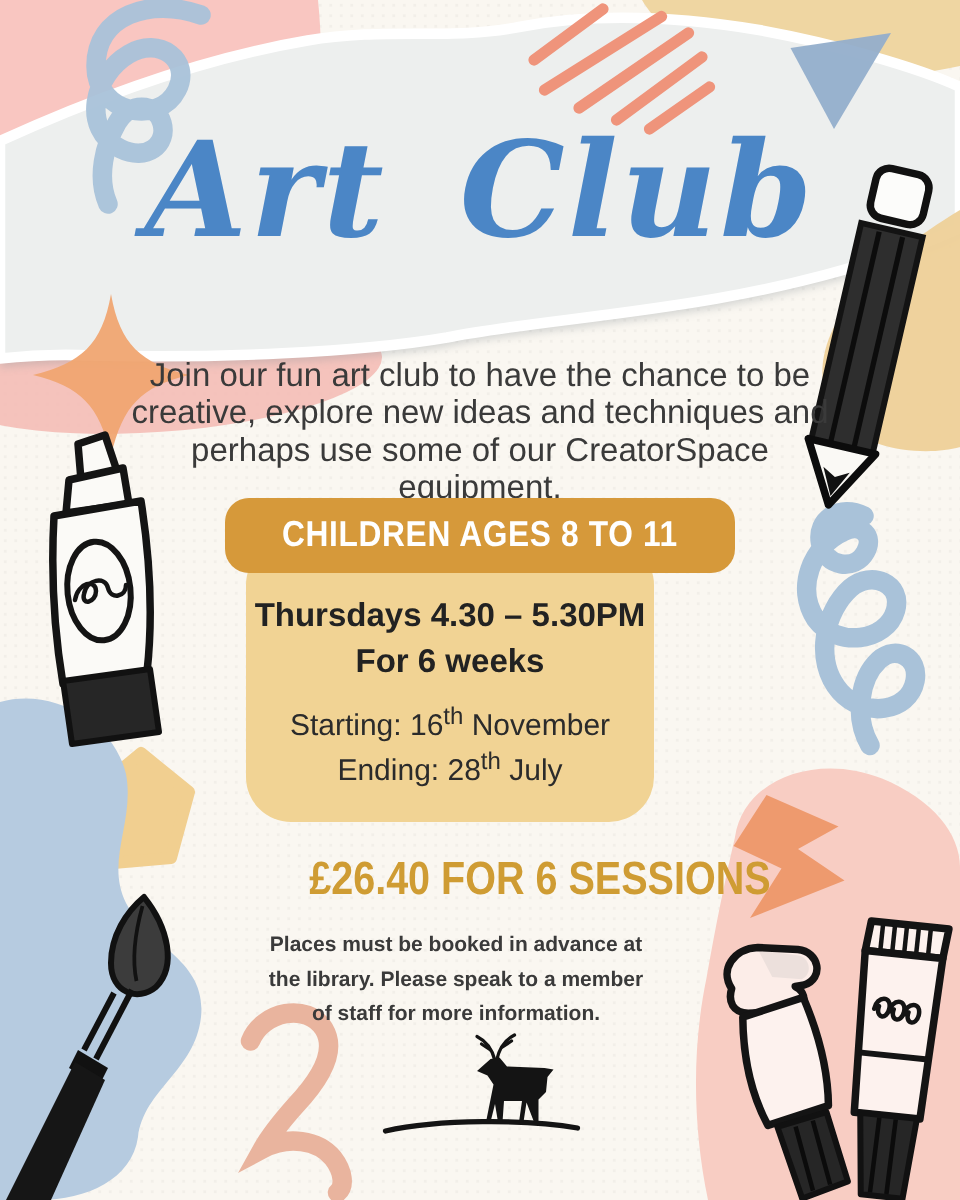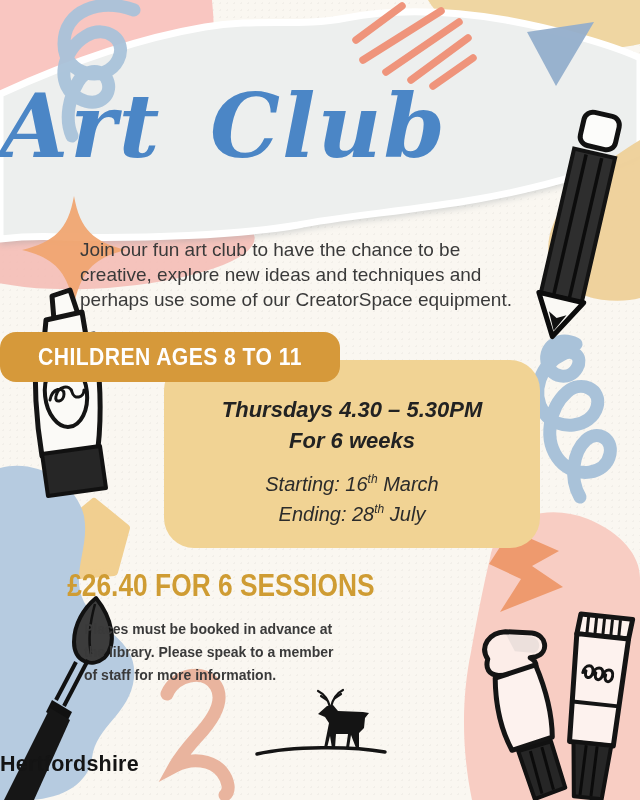--- a/index.html
+++ b/index.html
@@ -4,45 +4,45 @@
 <style>
   html,body{margin:0;padding:0;}
   .poster{
     position:relative;width:640px;height:800px;overflow:hidden;
     background-color:#faf7f1;
     background-image:radial-gradient(rgba(0,0,0,0.03) 1px, transparent 1px);
     background-size:7px 7px;
     font-family:"Liberation Sans", sans-serif;
   }
   .deco{position:absolute;left:0;top:0;z-index:1;}
-  .txt{position:absolute;z-index:10;left:0;width:100%;}
+  .txt{position:absolute;z-index:10;left:0;width:100%;text-align:center;}
   .title{
     top:66px;height:120px;line-height:120px;
     font-family:"DejaVu Serif", serif;font-style:italic;font-weight:700;
     font-size:88px;letter-spacing:2px;word-spacing:16px;color:#4b86c6;
   }
-  .intro{top:237px;left:80px;width:480px;font-size:19px;line-height:25px;color:#3a3a3a;}
+  .intro{top:237px;left:80px;width:480px;font-size:22px;line-height:25px;color:#3a3a3a;}
   .badge{top:332px;z-index:12;}
   .badge .pill{
     display:inline-block;background:#d6993a;color:#ffffff;border-radius:16px;
     padding:11px 20px;
   }
   .badge .pill span{
     display:inline-block;font-weight:700;font-size:24px;letter-spacing:0.5px;
     transform:scaleX(0.88);transform-origin:center;
   }
   .schedule-box{
-    position:absolute;z-index:11;left:164px;top:360px;width:376px;height:188px;
-    background:#f1d394;border-radius:30px;text-align:center;font-style:italic;
+    position:absolute;z-index:11;left:164px;top:360px;width:272px;height:188px;
+    background:#f1d394;border-radius:30px;text-align:center;
   }
   .sched-bold{font-weight:700;font-size:22px;line-height:31px;color:#222222;}
   .sched-reg{font-weight:400;font-size:20px;line-height:30px;color:#2b2b2b;}
   .sched-top{margin-top:34px;}
   .sched-gap{margin-top:13px;}
-  .schedule-box sup{font-size:12px;line-height:0;}
+  .schedule-box sup{font-size:16px;line-height:0;}
   .price{top:568px;color:#cf9c33;padding-left:40px;}
   .price span{
     display:inline-block;font-weight:700;font-size:31px;letter-spacing:0px;
     transform:scaleX(0.85);transform-origin:center;
   }
   .booking{top:618px;left:84px;width:440px;font-size:14px;line-height:23px;color:#3a3a3a;font-weight:bold;}
   .logo-text{top:752px;font-weight:700;font-size:21.5px;letter-spacing:0.2px;color:#141414;}
 </style>
 </head>
 <body>
@@ -157,29 +157,28 @@
 
   <div class="txt badge">
     <div class="pill">
       <span>CHILDREN AGES 8 TO 11</span>
     </div>
   </div>
 
   <div class="schedule-box">
     <div class="sched-bold sched-top">Thursdays 4.30 – 5.30PM</div>
     <div class="sched-bold">For 6 weeks</div>
-    <div class="sched-reg sched-gap"><span>Starting: 16</span><sup>th</sup><span> March</span></div>
+    <div class="sched-reg sched-gap"><span>Starting: 16</span><sup>th</sup><span> November</span></div>
     <div class="sched-reg"><span>Ending: 28</span><sup>th</sup><span> July</span></div>
   </div>
 
   <div class="txt price">
     <span>£26.40 FOR 6 SESSIONS</span>
   </div>
 
   <div class="txt booking">
     <div>Places must be booked in advance at</div>
     <div>the library. Please speak to a member</div>
     <div>of staff for more information.</div>
   </div>
 
-  <div class="txt logo-text">Hertfordshire</div>
 
 </div>
 
 </body></html>

